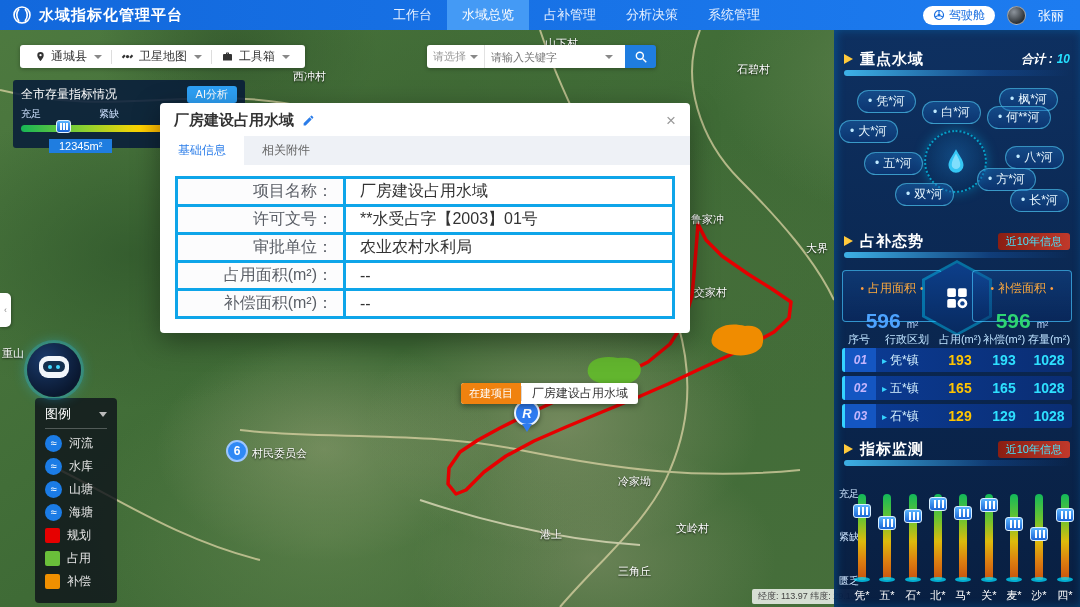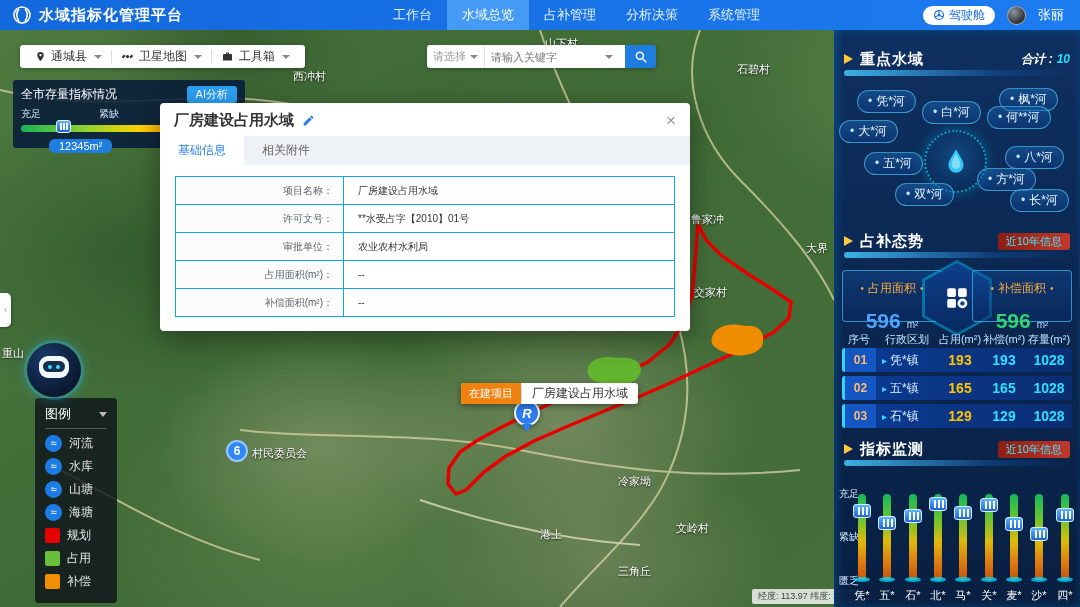--- a/index.html
+++ b/index.html
@@ -52,21 +52,21 @@
     border-radius:0 5px 5px 0; z-index:22; box-shadow:1px 1px 3px rgba(0,0,0,.3);
     display:flex; align-items:center; justify-content:center; color:#888; font-size:9px; }
 
   
   #navbar { position:absolute; left:0; top:0; width:1080px; height:30px; z-index:70;
     background:linear-gradient(90deg,#1268dc,#1d7cf0); display:flex; align-items:center; }
   .brand { display:flex; align-items:center; gap:7px; margin-left:12px; color:#fff; font-size:15px; font-weight:bold; letter-spacing:1px;justify-content:center; }
   #navItems { display:flex; margin-left:195px; height:30px; }
   .nav-item { color:#e6f0ff; font-size:13px; line-height:30px; padding:0 15px; cursor:pointer; white-space:nowrap; }
   .nav-item.active { background:#449af5; color:#fff; }
-  .nav-right { margin-left:auto; display:flex; align-items:flex-start; gap:12px; margin-right:16px; }
+  .nav-right { margin-left:auto; display:flex; align-items:flex-end; gap:12px; margin-right:16px; }
   .cockpit { background:#fff; color:#1a6fe0; font-size:12px; border-radius:10px; height:19px;
     display:flex; align-items:center; gap:4px; padding:0 10px; cursor:pointer; }
   .avatar { width:19px; height:19px; border-radius:50%;
     background:radial-gradient(circle at 35% 30%, #8d949c, #2c3136 70%); border:1px solid rgba(255,255,255,.5); }
   .uname { color:#fff; font-size:13px; }
 
   
   .tools { position:absolute; left:20px; top:45px; height:23px; z-index:45; background:#fff; border-radius:3px;
     display:flex; align-items:center; box-shadow:0 1px 4px rgba(0,0,0,.3); padding:0 6px; }
   .tool-seg { display:flex; align-items:center; gap:5px; padding:0 9px; font-size:12px; color:#333; cursor:pointer; white-space:nowrap; }
@@ -88,35 +88,35 @@
   .stock-head { display:flex; align-items:center;text-align:right; }
   .stock-title { color:#fff; font-size:12px; }
   .ai-btn { margin-left:auto; background:#2da0f5; color:#fff; font-size:11px; padding:1px 9px; border-radius:3px; cursor:pointer; }
   .scale-labels { display:flex; margin-top:4px; font-size:10px; color:#cfe2ff; }
   .scale-labels span:nth-child(2){ margin-left:58px; } .scale-labels span:nth-child(3){ margin-left:auto; }
   .gbar { position:relative; margin-top:4px; height:7px; border-radius:4px;
     background:linear-gradient(90deg,#17b556,#8fd12f 30%,#ffd400 55%,#ff9000 78%,#e63600); }
   .ghandle { position:absolute; top:-5px; width:15px; height:13px; border-radius:3px;
     background:linear-gradient(180deg,#5ab4ff,#1b66d6); border:1px solid #e6f4ff; }
   .ghandle i { display:block; width:2px; height:7px; background:#fff; margin:2px 0 0 3px; box-shadow:3px 0 #fff,6px 0 #fff; }
-  .gvalue { display:inline-block; margin:7px 8px 0 28px; background:#1f7de0; color:#fff; font-size:11px; padding:1px 10px; border-radius:6px; }
+  .gvalue { display:inline-block; margin:7px 8px 0 28px; background:#1f7de0; color:#fff; font-size:11px; padding:1px 10px; border-radius:0; }
 
   
   .modal { position:absolute; left:160px; top:103px; width:530px; z-index:60; background:#fff; border-radius:4px;
     box-shadow:0 8px 28px rgba(0,0,0,.38); overflow:hidden; }
   .m-head { display:flex; align-items:center; padding:8px 14px 6px; }
   .m-title { font-size:15px; font-weight:bold; color:#333; }
   .m-edit { margin-left:8px; cursor:pointer; display:flex; }
   .m-close { margin-left:auto; color:#999; font-size:17px; line-height:1; cursor:pointer; }
   .m-tabs { display:flex; background:#eef1f6; height:29px; }
   .mtab { padding:0 18px; line-height:29px; font-size:12px; color:#666; cursor:pointer; }
   .mtab.active { background:#fff; color:#2b7de9; }
   .m-body { padding:11px 15px 14px; }
   .m-body table { width:100%; border-collapse:collapse; }
-  .m-body td { border:1px solid #0ea5e9; height:28px; font-size:10px; }
+  .m-body td { border:3px solid #0ea5e9; height:28px; font-size:16px; }
   td.flabel { width:168px; text-align:right; color:#5a5e66; padding-right:10px; background:#fcfcfd; }
   td.fvalue { padding-left:14px; color:#333; }
 
   
   .legend { position:absolute; left:35px; top:398px; width:82px; height:205px; z-index:35;
     background:rgba(15,19,27,.82); border-radius:4px; padding:7px 10px; }
   .l-head { display:flex; align-items:center; color:#fff; font-size:13px; }
   .l-head .tri { margin-left:auto; width:0; height:0; border-left:4px solid transparent; border-right:4px solid transparent; border-top:5px solid #bbb; }
   .l-div { height:1px; background:rgba(255,255,255,.25); margin:5px 0 6px; }
   .litem { display:flex; align-items:center; gap:7px; margin-bottom:6px; color:#e8e8e8; font-size:12px; cursor:pointer; }
@@ -166,22 +166,22 @@
     display:flex; align-items:center; justify-content:center; }
   .hex { width:64px; height:70px; background:linear-gradient(180deg,#0d3f8a,#082a60);
     clip-path:polygon(50% 0,100% 25%,100% 75%,50% 100%,0 75%,0 25%); display:flex; align-items:center; justify-content:center; }
 
   #thead { position:absolute; left:8px; top:302px; width:230px; display:grid;
     grid-template-columns:34px 62px 44px 44px 46px; color:#bfe3ff; font-size:11px; }
   #thead div { text-align:center; }
   #trows { position:absolute; left:8px; top:318px; width:230px; }
   .trow { display:grid; grid-template-columns:34px 62px 44px 44px 46px; align-items:center; height:24px; margin-bottom:4px;
     background:linear-gradient(90deg,#0b3c96,#0a2d72); border-radius:3px; cursor:pointer; }
-  .c-idx { background:#1456c2; border-left:3px solid #35d3ff; color:#fdba74; font-weight:bold; font-size:12px;
-    text-align:center; line-height:24px; height:24px; border-radius:3px 0 0 3px; }
+  .c-idx { background:#1456c2; border-left:3px solid #35d3ff; color:#c4b5fd; font-weight:bold; font-size:12px;
+    text-align:center; line-height:24px; height:24px; border-radius:3px 0 0 3px;font-style:italic; }
   .c-town { color:#d6f2ff; font-size:12px; padding-left:6px; white-space:nowrap; }
   .c-town .arr { color:#35d3ff; font-size:10px; margin-right:3px; }
   .c-occ { color:#ffc400; font-weight:bold; font-size:14px; text-align:center; }
   .c-comp, .c-stock { color:#2ee0ff; font-weight:bold; font-size:14px; text-align:center; }
 
   #chart { position:absolute; left:0; top:450px; width:246px; height:127px; }
   .ylab { position:absolute; left:5px; color:#cfe6ff; font-size:10px; }
   .mbar { position:absolute; top:14px; width:8px; height:86px; border-radius:4px 4px 2px 2px;
     background:linear-gradient(180deg,#12b95a 0%,#6ec42e 30%,#ddbb0c 55%,#dd7f10 78%,#c9530e 100%); }
   .mbar::after { content:""; position:absolute; left:-4px; bottom:-2px; width:16px; height:5px; border-radius:50%;
@@ -353,21 +353,21 @@
       </div>
     <div class="m-body">
       <table>
           <tbody id="fieldTable">
             <tr>
               <td class="flabel">项目名称：</td>
               <td class="fvalue">厂房建设占用水域</td>
             </tr>
             <tr>
               <td class="flabel">许可文号：</td>
-              <td class="fvalue">**水受占字【2010】01号</td>
+              <td class="fvalue">**水受占字【2003】01号</td>
             </tr>
             <tr>
               <td class="flabel">审批单位：</td>
               <td class="fvalue">农业农村水利局</td>
             </tr>
             <tr>
               <td class="flabel">占用面积(m²)：</td>
               <td class="fvalue">--</td>
             </tr>
             <tr>

